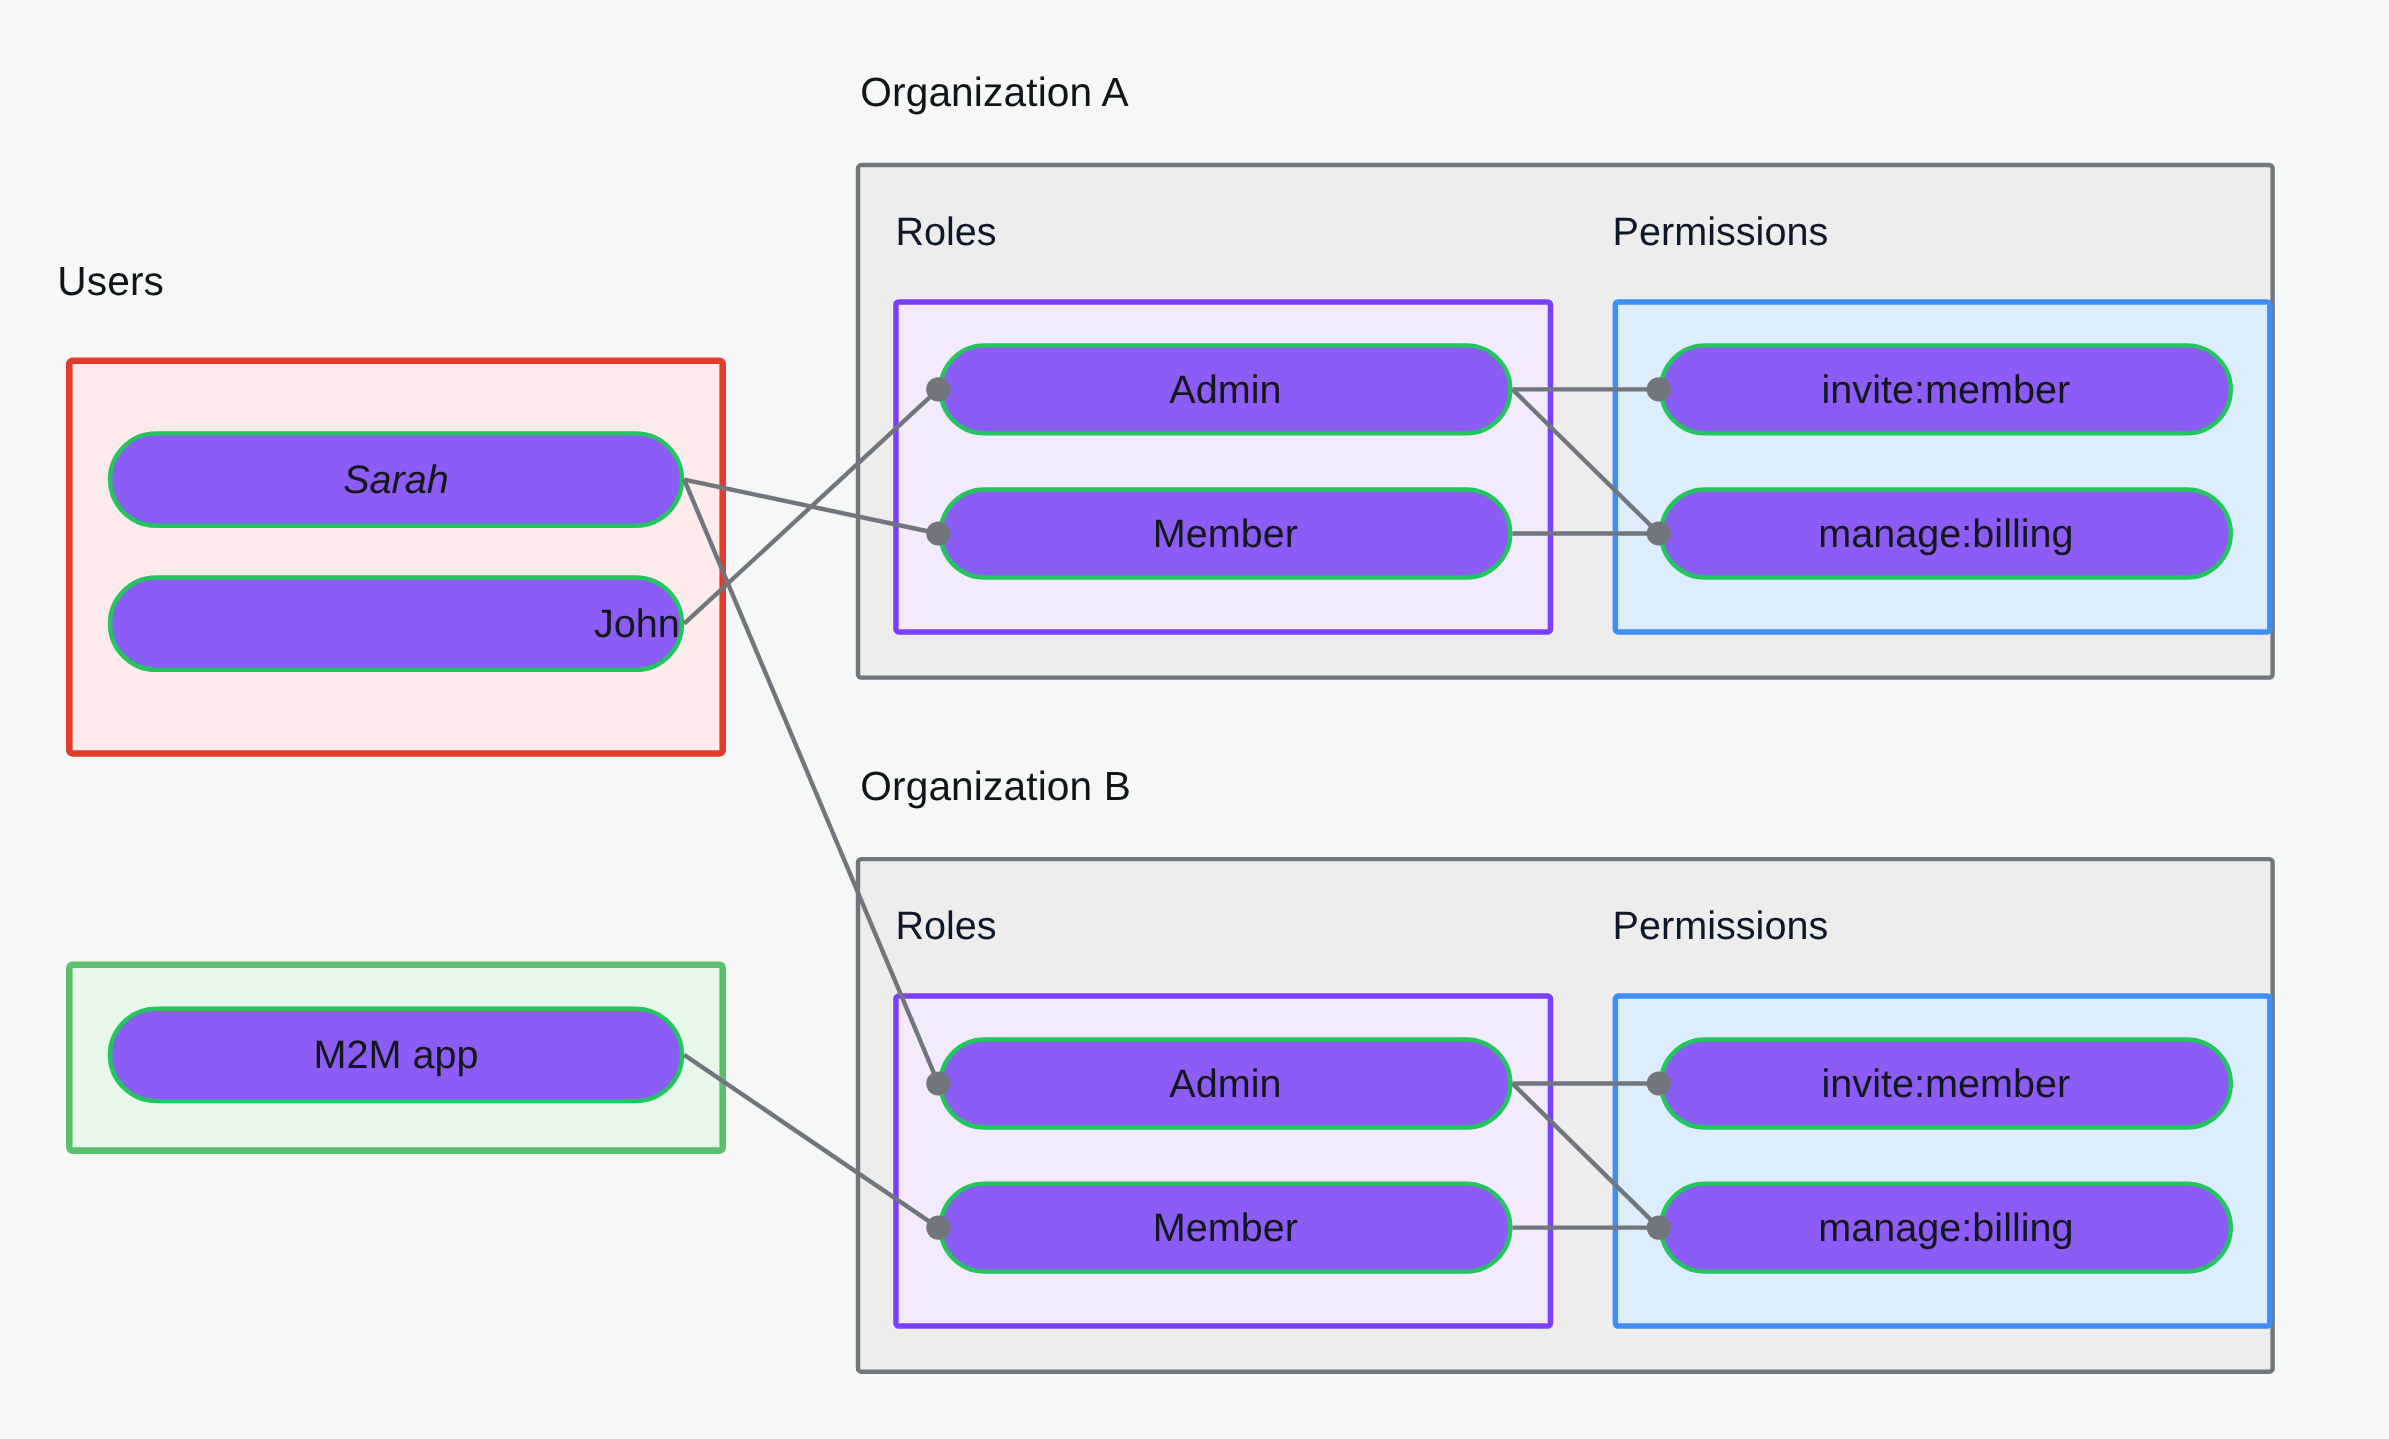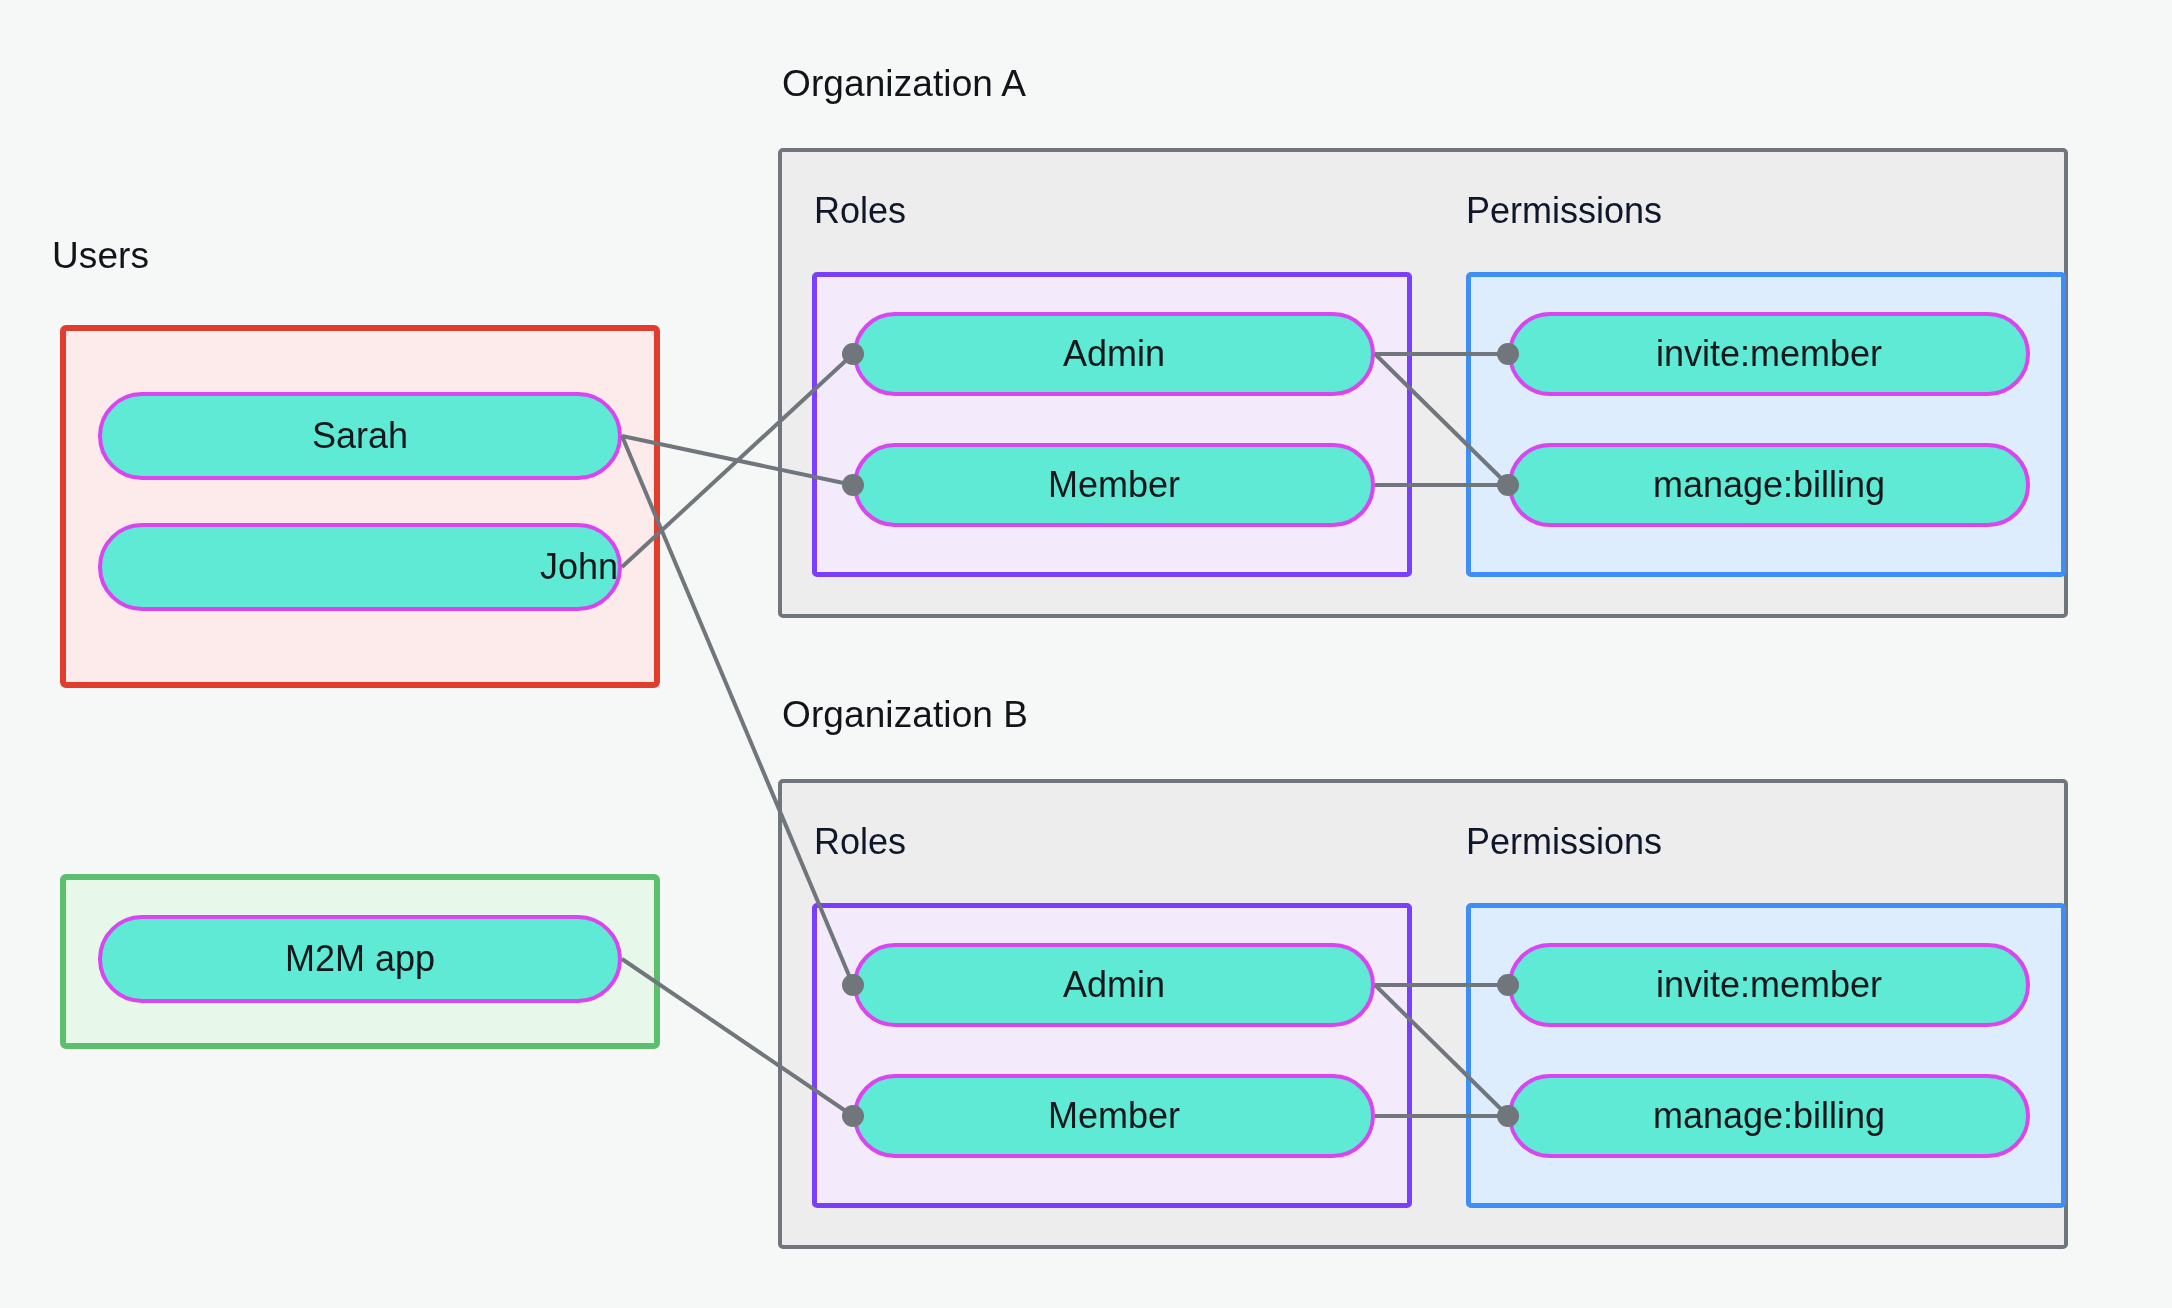--- a/index.html
+++ b/index.html
@@ -23,40 +23,40 @@
 
   .container-box{position:absolute;box-sizing:border-box;z-index:1;}
   .org-box{background:#ededed;border:4px solid #70767c;border-radius:5px;}
   .users-box{background:#fdeaea;border:6px solid #e23c2d;border-radius:6px;}
   .m2m-box{background:#e7f7e9;border:6px solid #5cbf6d;border-radius:6px;}
   .roles-box{background:#f3eafc;border:5px solid #7b3ffc;border-radius:5px;}
   .perms-box{background:#ddedfd;border:5px solid #3d8ef7;border-radius:5px;}
 
   .node{
     position:absolute;box-sizing:border-box;
-    background:#5eead4;border:4px solid #d946ef;border-radius:999px;
+    background:#8b5cf6;border:4px solid #22c55e;border-radius:999px;
     display:flex;align-items:center;justify-content:center;
     font-size:36px;color:#14181c;z-index:4;
   }
 </style>
 </head>
 <body>
 
 <div id="canvas">
 
   <div class="group-title" style="left:52px;top:235px;">Users</div>
 
 
   <div class="group-title" style="left:782px;top:63px;">Organization A</div>
 
   <div class="group-title" style="left:782px;top:694px;">Organization B</div>
 
   <div class="container-box users-box" style="left:60px;top:325px;width:600px;height:363px;"></div>
 
-  <div class="node" style="left:98px;top:392px;width:524px;height:88px;">
+  <div class="node" style="left:98px;top:392px;width:524px;height:88px;font-style:italic;">
     <span>Sarah</span>
   </div>
 
   <div class="node" style="left:98px;top:523px;width:524px;height:88px;justify-content:flex-end;">
     <span>John</span>
   </div>
 
   <div class="container-box m2m-box" style="left:60px;top:874px;width:600px;height:175px;"></div>
 
   <div class="node" style="left:98px;top:915px;width:524px;height:88px;">

